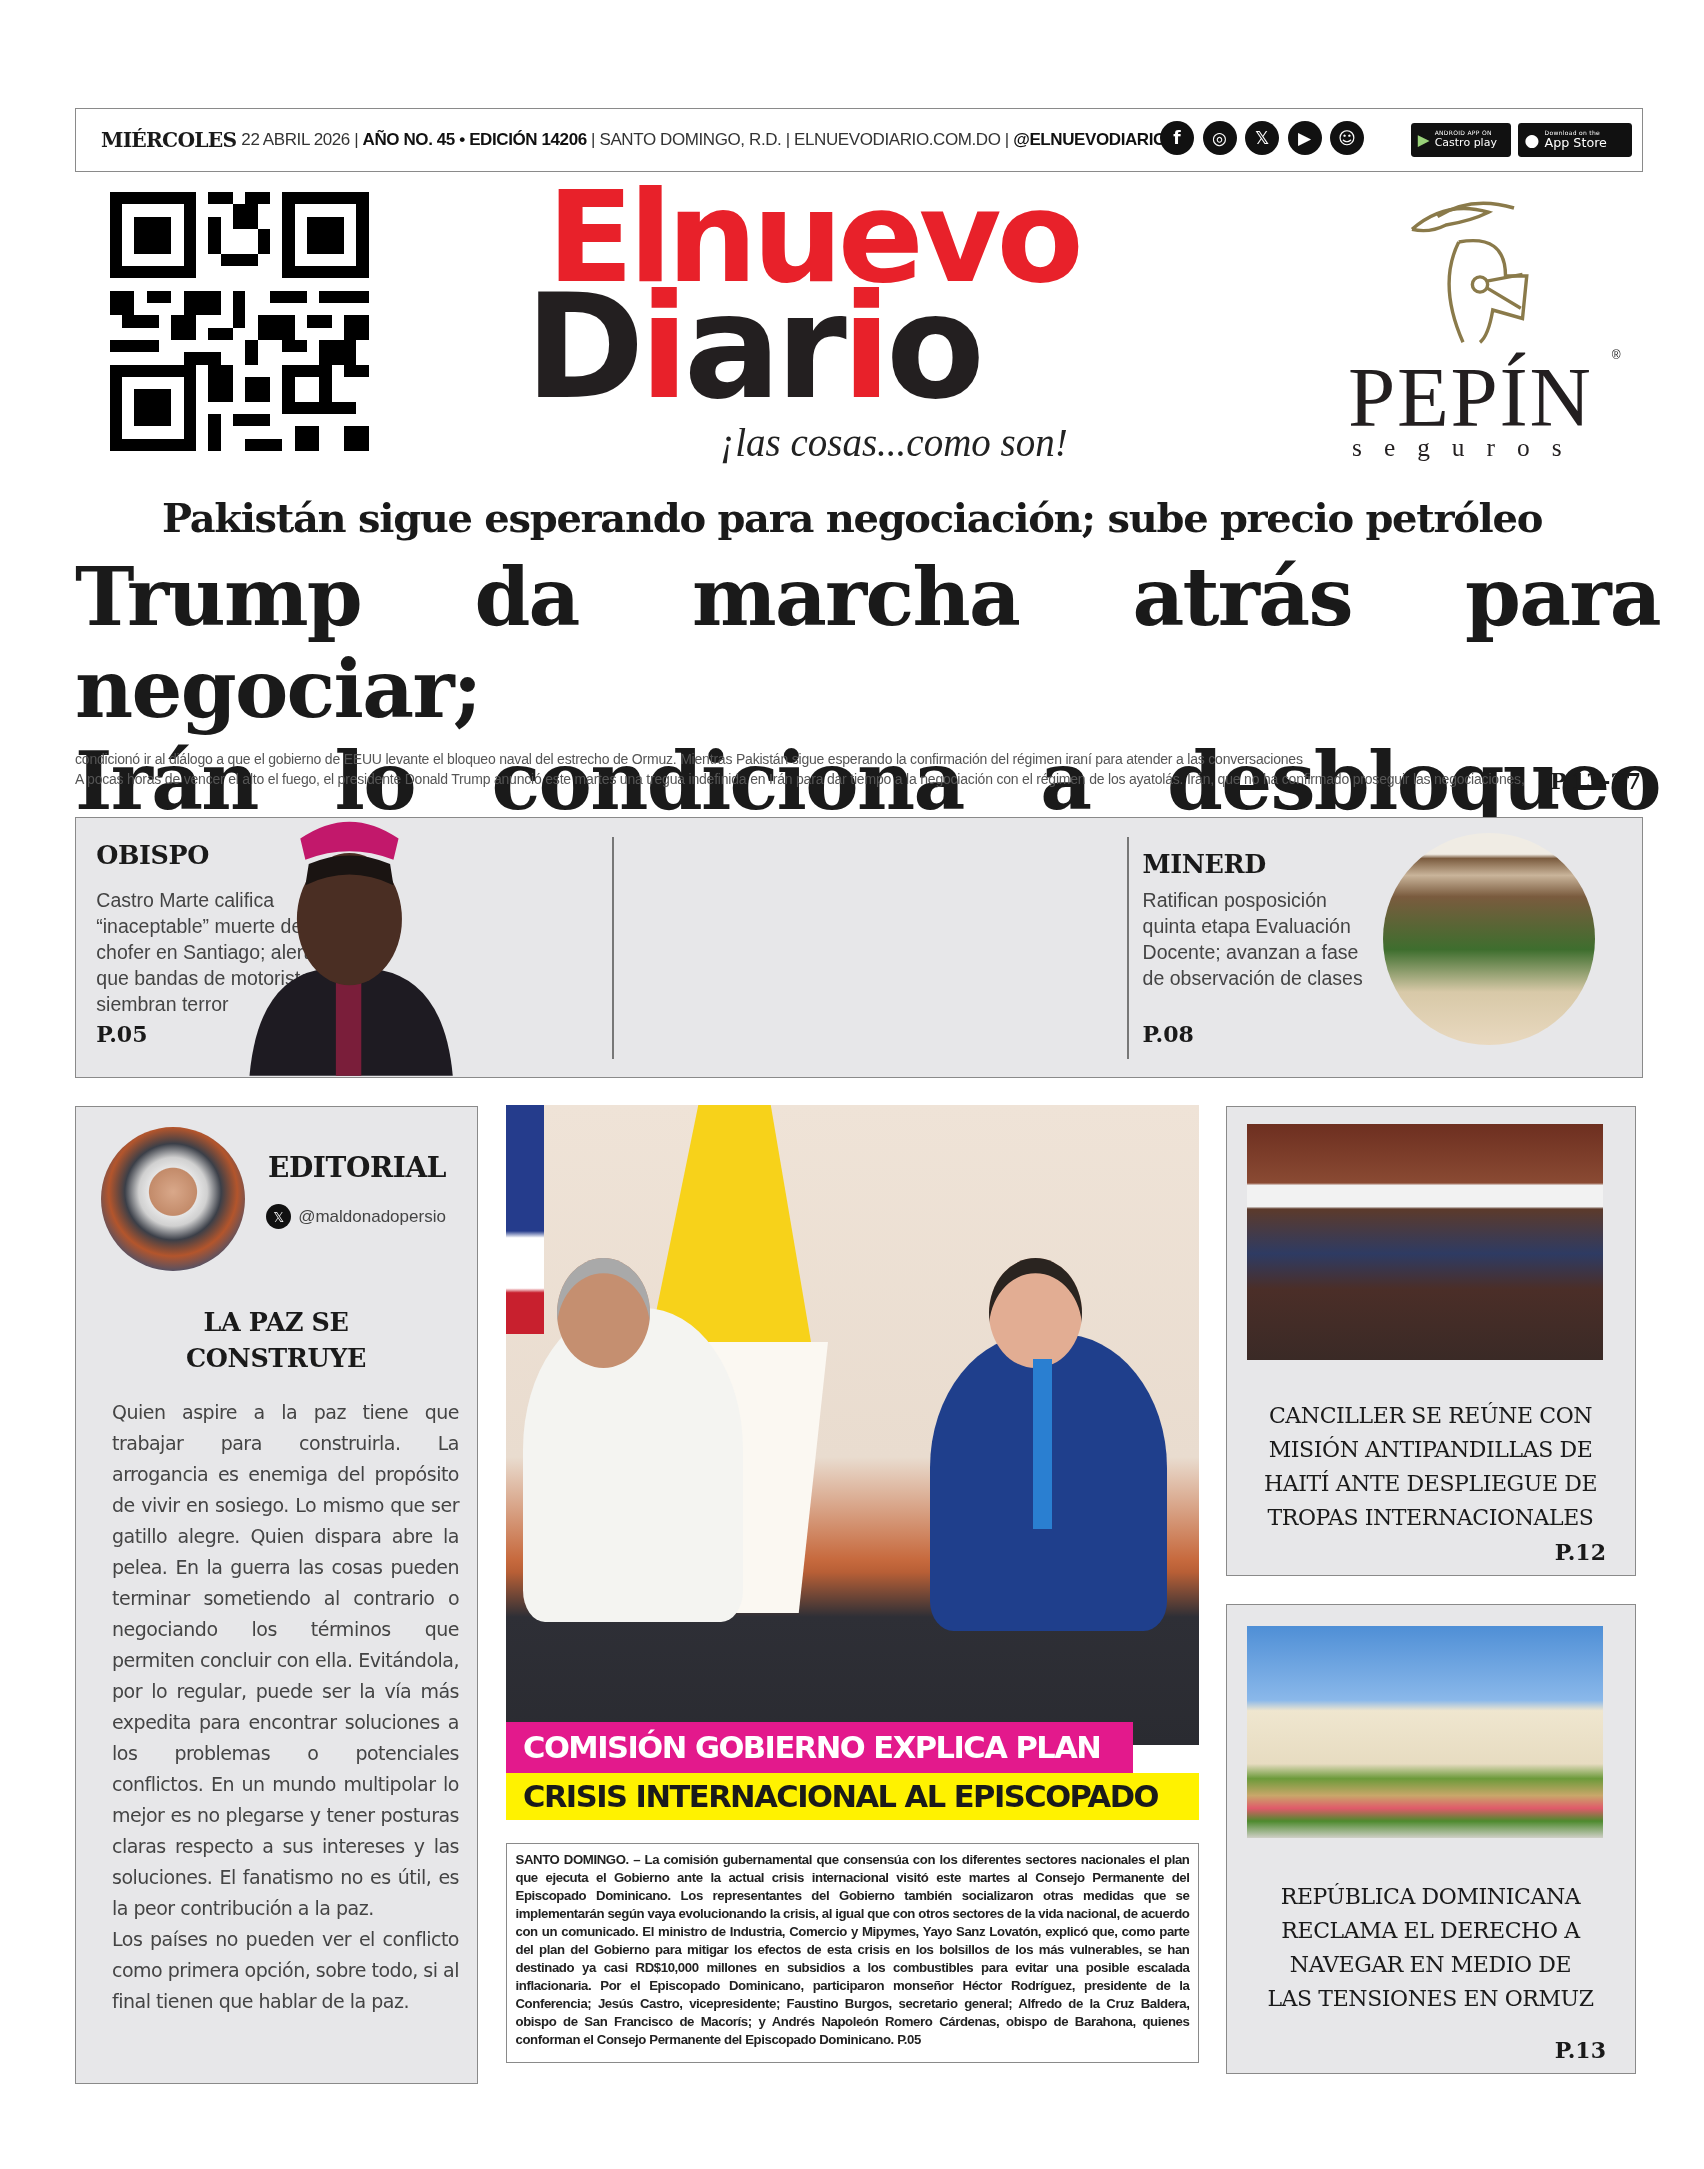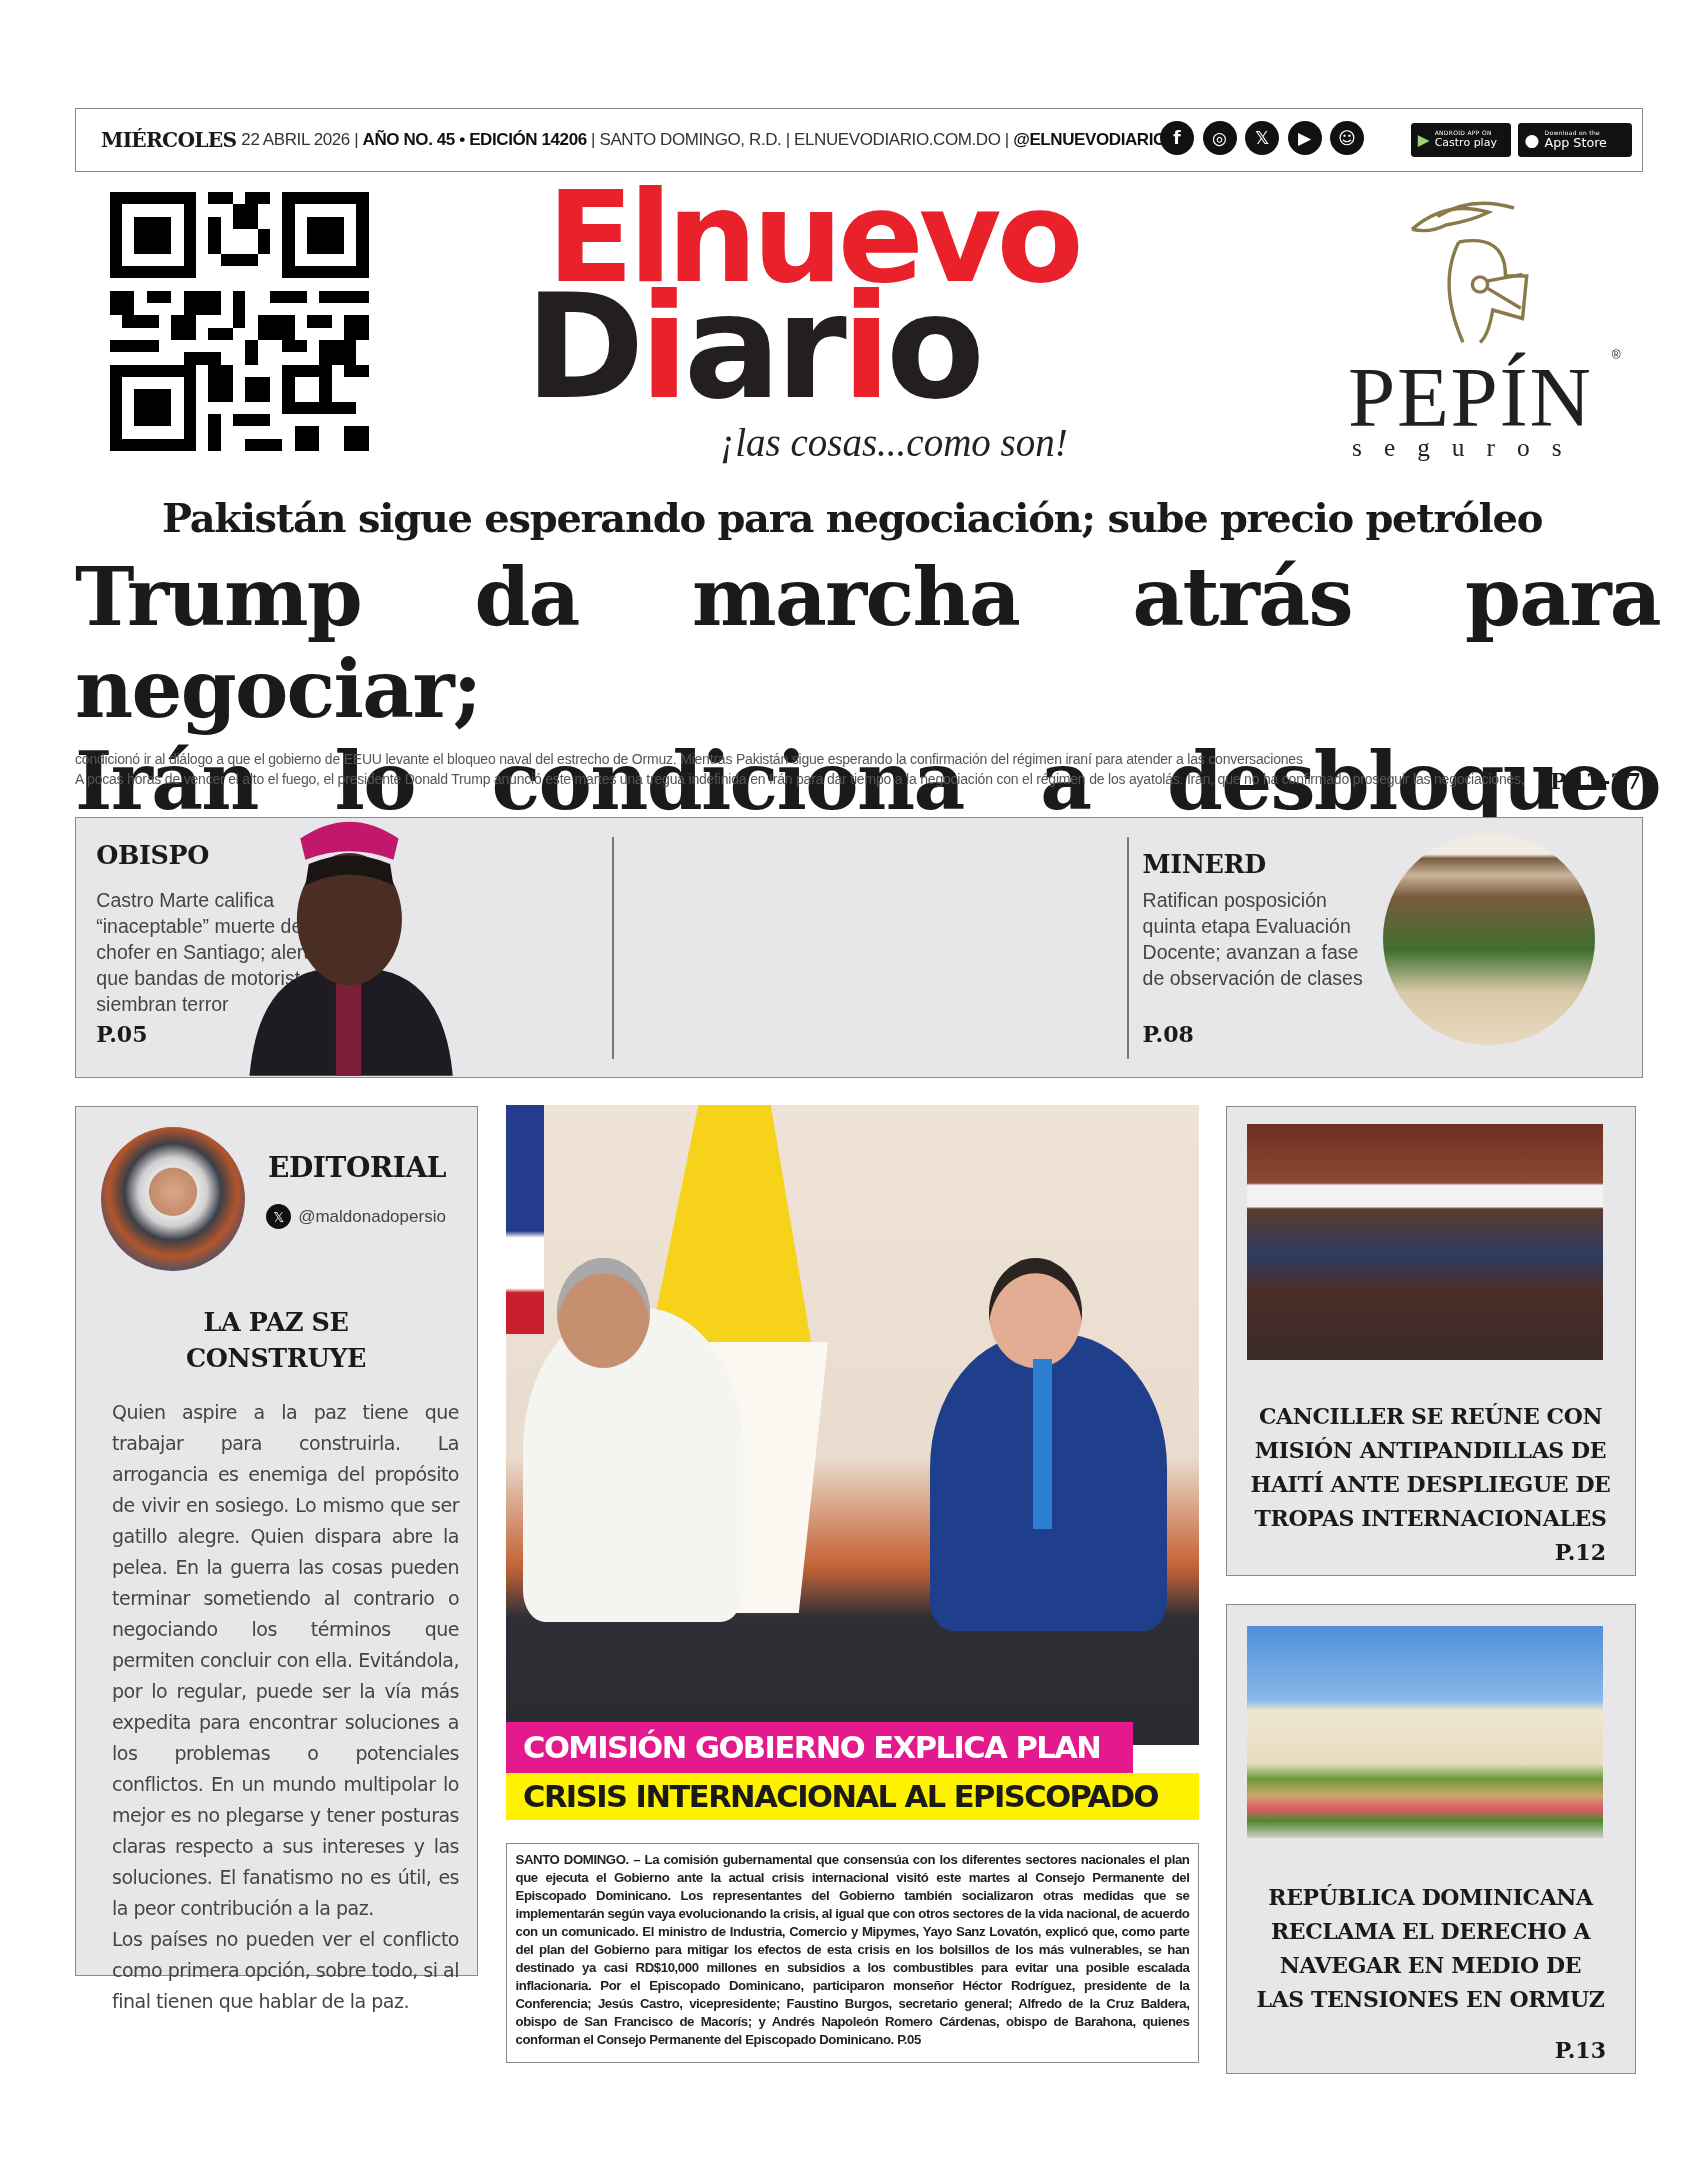--- a/index.html
+++ b/index.html
@@ -45,21 +45,21 @@
   .t-page { position: absolute; font-family: "DejaVu Serif", serif; font-weight: 900; font-size: 22px; }
   .divider { position: absolute; top: 18.6px; width: 1.7px; height: 222px; background: #777; }
 
   
   .photo-bishop { position: absolute; left: 170px; top: -5.1px; width: 216px; height: 263px; }
   .photo-woman { position: absolute; left: 170px; top: -17px; width: 246px; height: 275px; }
   .photo-minerd { position: absolute; left: 254px; top: 15.3px; width: 212px; height: 212px; border-radius: 50%; overflow: hidden;
      background: linear-gradient(180deg, #f0ece4 0%, #f0ece4 10%, #7a5b3e 12%, #c9b49a 20%, #7a5b3e 30%, #3e6e2e 55%, #d8c9a8 75%, #e9d9c0 100%); }
 
   
-  .editorial { left: 75px; top: 1106px; width: 403px; height: 870px; background: #e7e7e9; border: 1.7px solid #8a8a8a; }
+  .editorial { left: 75px; top: 1106px; width: 403px; height: 978px; background: #e7e7e9; border: 1.7px solid #8a8a8a; }
   .ed-photo { position: absolute; left: 24.6px; top: 19.5px; width: 144px; height: 144px; border-radius: 50%; overflow: hidden;
      background: radial-gradient(circle at 50% 45%, #d9a88a 0%, #c38b6a 22%, #e5e5e5 23%, #d0d0d0 32%, #3b3f48 45%, #b3552c 60%, #2f4f7a 80%); }
   .ed-label { position: absolute; left: 192px; top: 44px; font-family: "DejaVu Serif", serif; font-weight: 900; font-size: 28px; letter-spacing: -0.4px; }
   .ed-handle { position: absolute; left: 190px; top: 97px; display: flex; align-items: center; gap: 6.8px; font-family: "Liberation Sans", sans-serif; font-size: 17px; color: #444; }
   .ed-handle .x { width: 25.4px; height: 25.4px; border-radius: 50%; background: #111; color: #fff; font-size: 13.6px; display: flex; align-items: center; justify-content: center; font-family: "DejaVu Sans", sans-serif; }
   .ed-title { position: absolute; left: 0; width: 400px; top: 197px; text-align: center; font-family: "DejaVu Serif", serif; font-weight: 900; font-size: 25.4px; line-height: 36px; letter-spacing: -0.4px; }
   .ed-body { position: absolute; left: 36px; width: 347px; top: 290px; font-family: "DejaVu Sans", sans-serif; font-size: 19px; line-height: 31px; color: #444; text-align: justify; letter-spacing: -0.5px; }
   .ed-body p { margin: 0; }
 
   
@@ -79,21 +79,21 @@
 
   .mainstory { left: 506px; top: 1843px; width: 693px; height: 220px; border: 1.7px solid #8a8a8a; padding: 6.8px 8.5px; font-family: "Liberation Sans", sans-serif; font-weight: 700; font-size: 13.2px; line-height: 18px; color: #222; text-align: justify; letter-spacing: -0.4px; }
 
   
   .rbox { left: 1226px; width: 410px; background: #e7e7e9; border: 1.7px solid #8a8a8a; }
   .rbox1 { top: 1106px; height: 470px; }
   .rbox2 { top: 1604px; height: 470px; }
   .rphoto { position: absolute; left: 20.3px; top: 17px; width: 356px; height: 236px; overflow: hidden; }
   .rphoto-meet { background: linear-gradient(180deg, #6d2f20 0%, #8a4a33 25%, #f2f2f2 26%, #f2f2f2 35%, #5c3a2b 36%, #2e3b63 55%, #4b2e28 70%, #3a2a26 100%); }
   .rphoto-palace { top: 21px; height: 212px; background: linear-gradient(180deg, #4f8fd6 0%, #8ab8ea 35%, #efe6cf 40%, #e7dcc1 65%, #6c9a3a 72%, #c9a76a 80%, #e05a6a 86%, #4d8a2d 92%, #cfcfc6 100%); }
-  .rtitle { position: absolute; left: 0; width: 407px; text-align: center; font-family: "DejaVu Serif", serif; font-weight: 700; font-size: 22px; line-height: 34px; letter-spacing: -0.4px; color: #1a1a1a; }
+  .rtitle { position: absolute; left: 0; width: 407px; text-align: center; font-family: "DejaVu Serif", serif; font-weight: 400; font-size: 22px; line-height: 34px; letter-spacing: -0.4px; color: #1a1a1a; }
   .rbox1 .rtitle { top: 292px; }
   .rbox2 .rtitle { top: 275px; }
   .rpage { position: absolute; right: 29px; font-family: "DejaVu Serif", serif; font-weight: 900; font-size: 22px; }
   .rbox1 .rpage { top: 432px; }
   .rbox2 .rpage { top: 432px; }
 </style>
 </head>
 <body>
 
 <div class="abs topbar">

